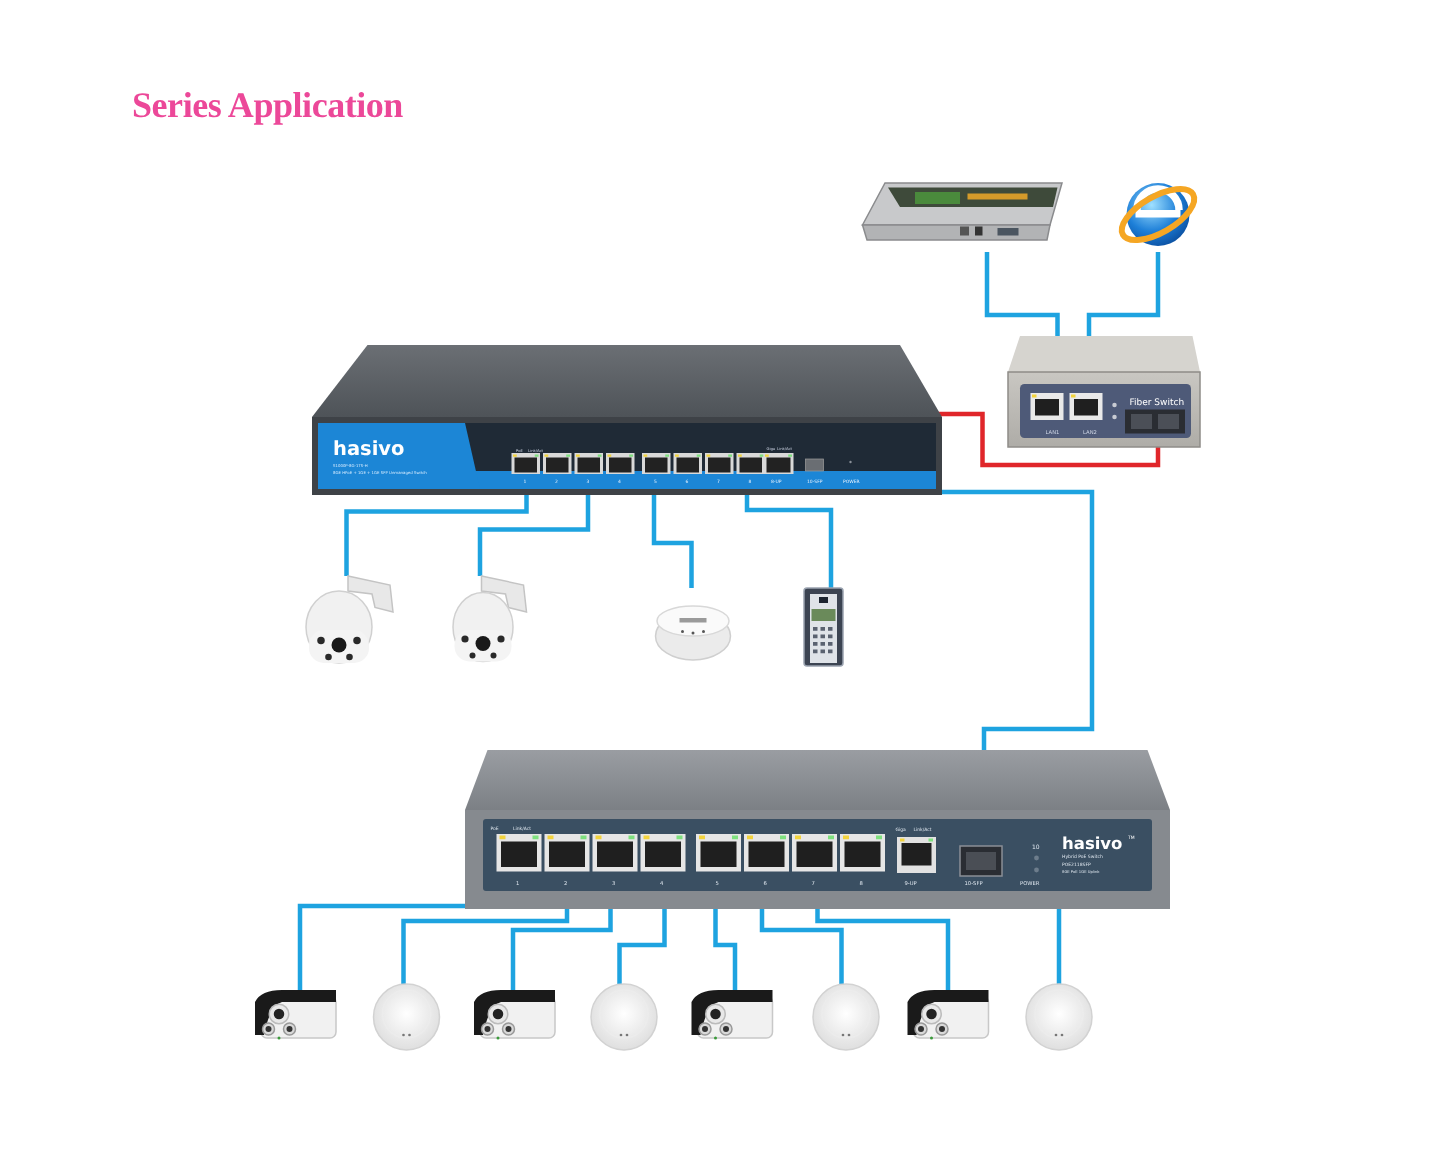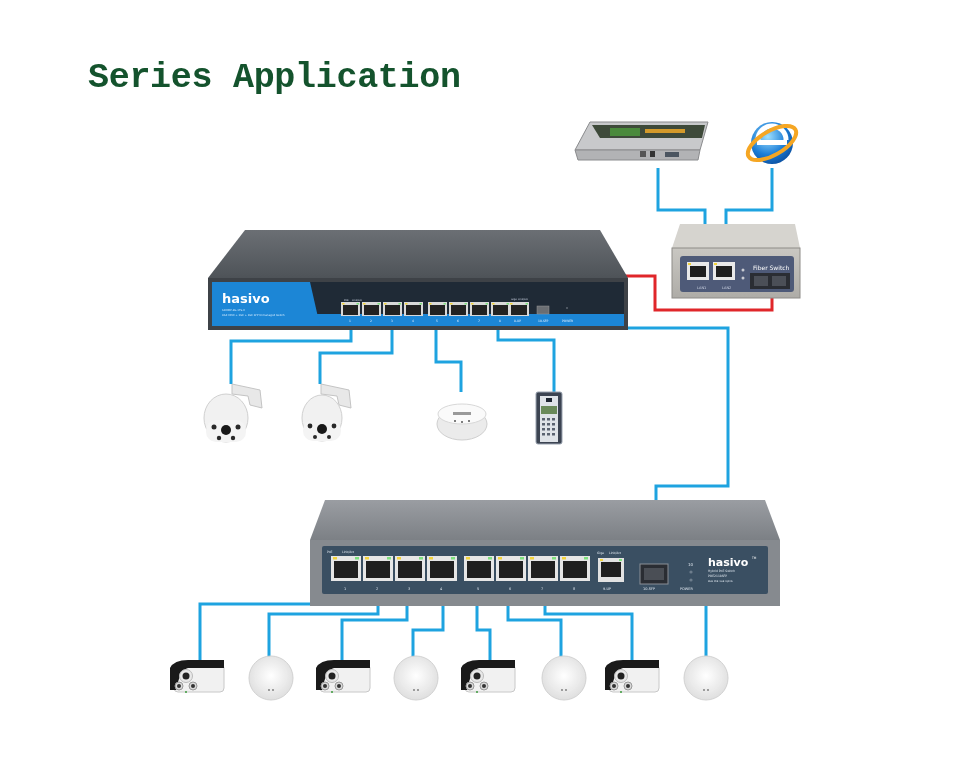--- a/index.html
+++ b/index.html
@@ -1,17 +1,17 @@
 <!DOCTYPE html>
 <html><head>
 <meta charset="utf-8">
 <style>
   html, body { margin:0; padding:0; background:#ffffff; }
   body { width:960px; height:776px; position:relative; overflow:hidden; font-family:"DejaVu Sans", sans-serif; }
-  .title { position:absolute; left:88px; top:58px; font-size:35px; font-weight:bold; color:#14532d; letter-spacing:-0.3px; font-family:Liberation Mono, monospace; }
+  .title { position:absolute; left:88px; top:58px; font-size:24px; font-weight:bold; color:#ec4899; letter-spacing:-0.3px; font-family:Liberation Serif, serif; }
   svg.diagram { position:absolute; left:0; top:0; }
   .lbl { font-family:"DejaVu Sans", sans-serif; }
 </style>
 </head>
 <body>
 
 <div class="title">Series Application</div>
 
 <svg class="diagram" width="960" height="776" viewBox="0 0 960 776">
   <defs>

